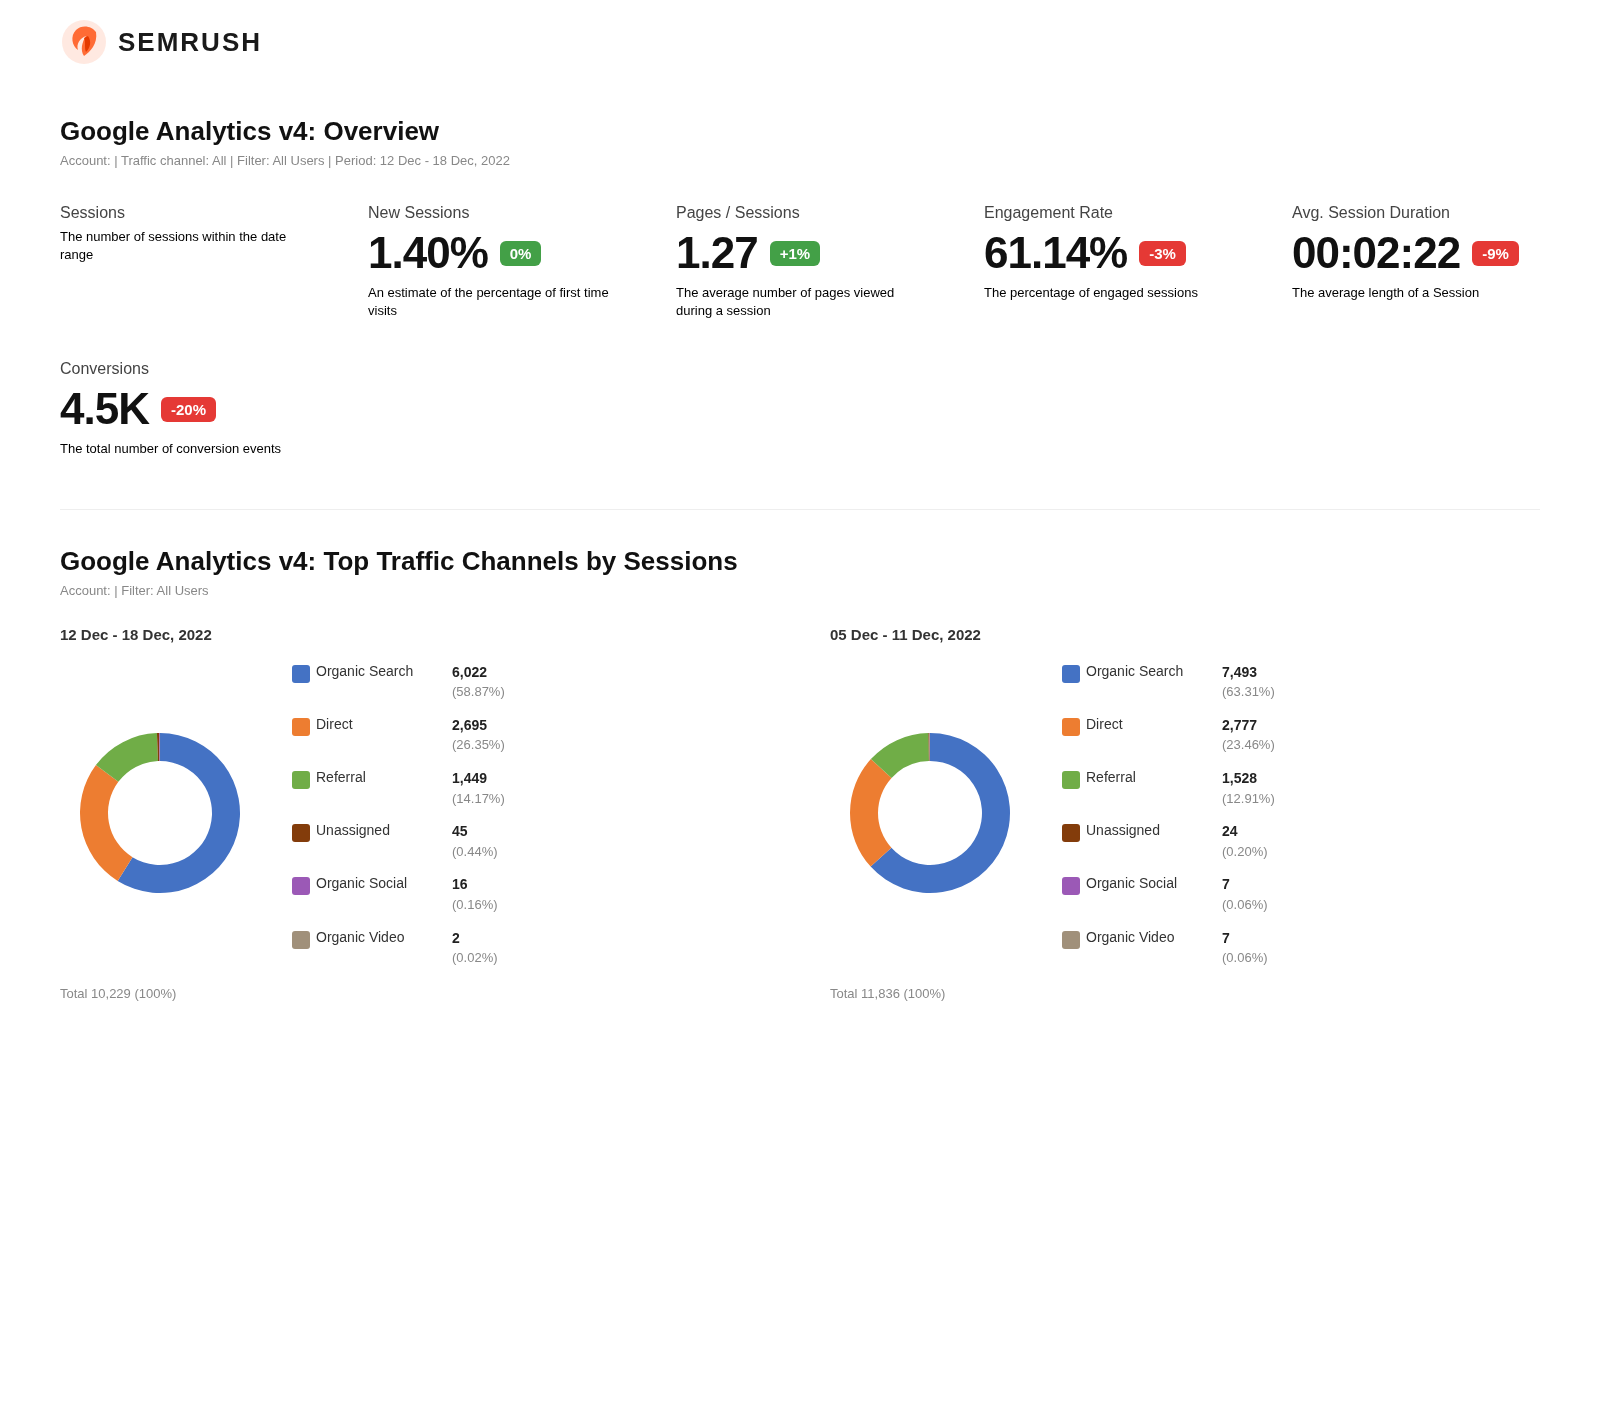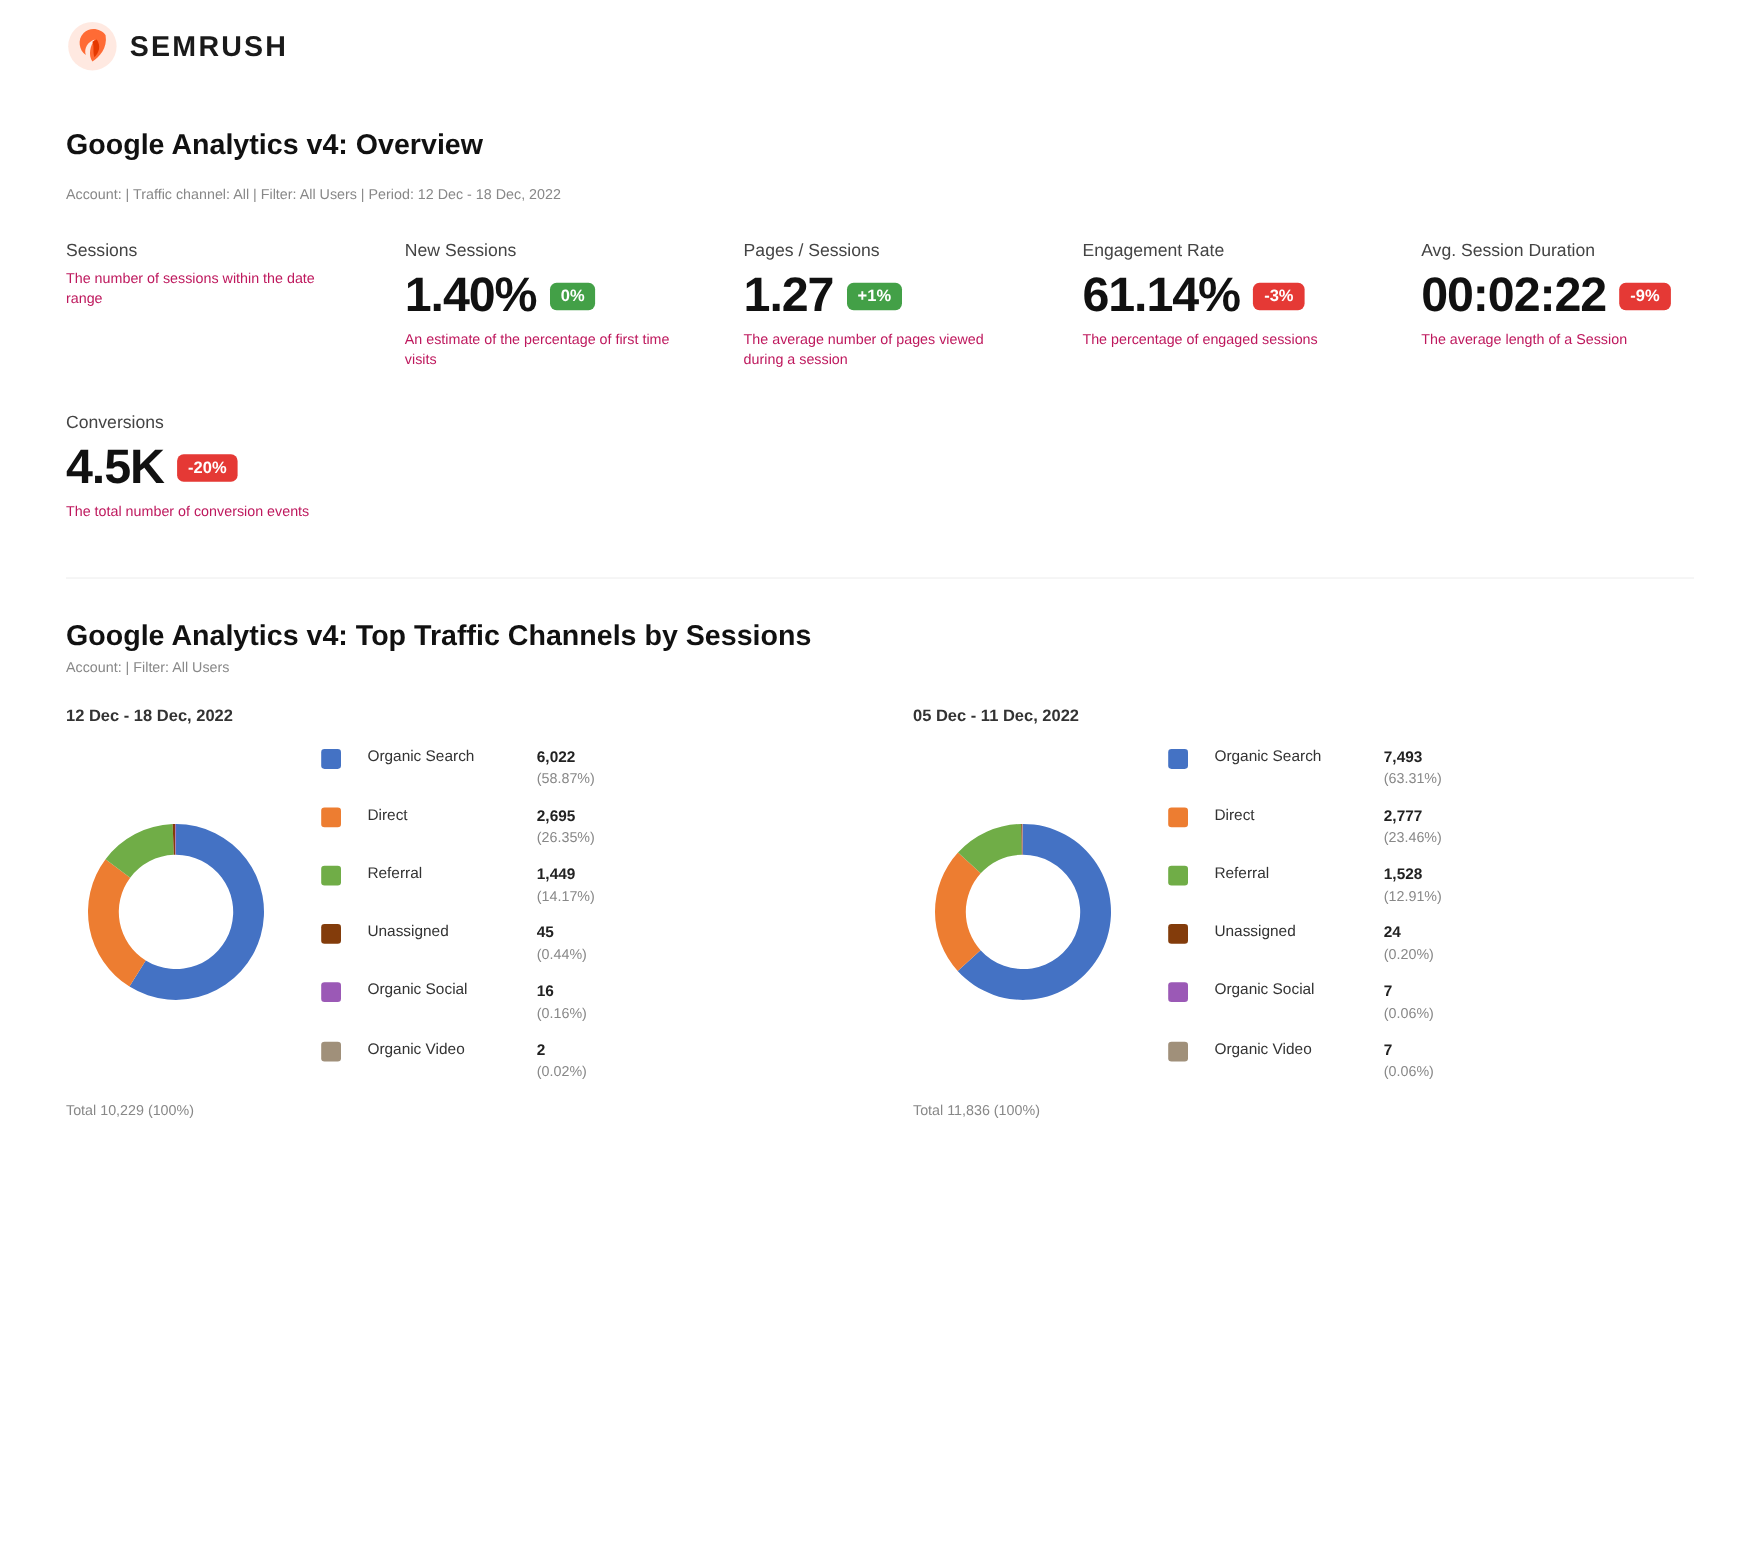--- a/index.html
+++ b/index.html
@@ -32,21 +32,21 @@
       font-weight: 800;
       letter-spacing: 2px;
       color: #1a1a1a;
     }
 
     
     .section-title {
       font-size: 26px;
       font-weight: 800;
       color: #111;
-      margin-bottom: 22px;
+      margin-bottom: 6px;
     }
     .section-meta {
       font-size: 13px;
       color: #888;
       margin-bottom: 36px;
     }
 
     
     .metrics-grid {
       display: grid;
@@ -82,21 +82,21 @@
       padding: 4px 10px;
       border-radius: 6px;
       font-size: 15px;
       font-weight: 700;
       color: #fff;
     }
     .badge-red { background: #e53935; }
     .badge-green { background: #43a047; }
     .metric-desc {
       font-size: 13px;
-      color: #be185d;
+      color: #000000;
       line-height: 1.4;
       max-width: 280px;
     }
 
     
     .section-divider {
       border: none;
       border-top: 1px solid #eee;
       margin: 20px 0 36px;
     }
@@ -143,21 +143,21 @@
     
     .legend {
       display: flex;
       flex-direction: column;
       gap: 14px;
       flex: 1;
     }
     .legend-item {
       display: flex;
       align-items: flex-start;
-      gap: 24px;
+      gap: 6px;
     }
     .legend-dot {
       width: 18px;
       height: 18px;
       border-radius: 3px;
       flex-shrink: 0;
       margin-top: 2px;
     }
     .legend-name {
       font-size: 14px;

